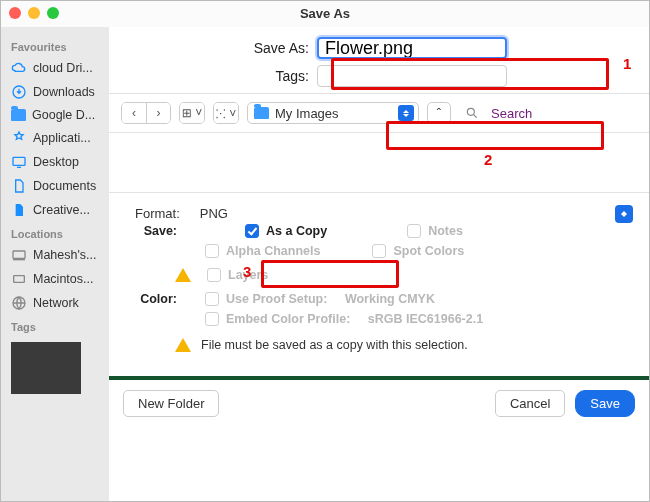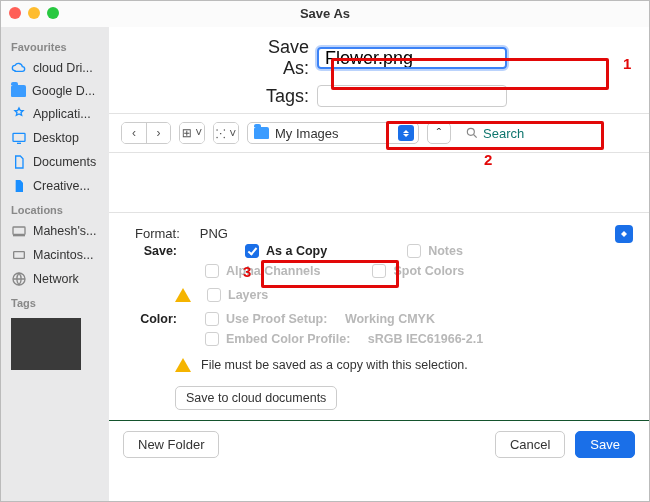--- a/index.html
+++ b/index.html
@@ -10,39 +10,39 @@
 .dot.red{background:#ff5f57;} .dot.yel{background:#febc2e;} .dot.grn{background:#28c840;}
 .container { display: flex; height: calc(100% - 26px); }
 .sidebar { width: 108px; background: #e9e9ea; padding: 8px 0; overflow: hidden; }
 .side-head { font-size: 11px; font-weight: 600; color: #888; padding: 6px 10px 3px; }
 .side-item { display: flex; align-items: center; gap: 6px; padding: 4px 10px; color: #333; font-size: 12.5px; white-space: nowrap; overflow:hidden; text-overflow:ellipsis; cursor:default;}
 .side-item svg, .side-item .ico { width: 16px; height: 16px; flex-shrink:0; }
 .tags-box { margin: 6px 10px; width: 70px; height: 52px; background:#3a3a3a;}
 .main { flex: 1; padding: 0; position: relative; }
 .panel { padding: 10px 16px 0 16px; }
 .row { display:flex; align-items:center; gap:8px; margin-bottom:6px;}
-.lbl { width: 58px; text-align:right; font-size:18px; color:#222;}
+.lbl { width: 58px; text-align:right; font-size:14px; color:#222;}
 .filename-wrap{ display:flex; align-items:center; }
 .input { height:22px; border:1px solid #999; border-radius:4px; padding:2px 6px; font-size:18px; }
 .filename{ width:190px; border:2px solid #3b82f6; outline:2px solid rgba(60,130,246,.35); outline-offset:0;}
 .tags-field{ width:190px; border-color:#ccc;}
 .toolbar { display:flex; align-items:center; gap:8px; padding:8px 12px; border-bottom:1px solid #e2e2e2; border-top:1px solid #e2e2e2; margin-top:6px;}
 .seg{display:flex;border:1px solid #ccc;border-radius:5px;overflow:hidden;height:22px;}
 .seg span{width:24px;display:flex;align-items:center;justify-content:center;font-size:12px;color:#555;background:#fff;}
 .seg span+span{border-left:1px solid #ccc;}
 .loc { height:22px; border:1px solid #ccc; border-radius:5px; display:flex; align-items:center; gap:6px; padding:0 4px 0 6px; background:#fff; width:172px;}
 .folder-ico{width:15px;height:12px;background:#3b9cff;border-radius:2px 2px 1px 1px;position:relative;}
 .folder-ico::before{content:"";position:absolute;top:-3px;left:0;width:7px;height:3px;background:#3b9cff;border-radius:2px 2px 0 0;}
 .loc-arrow{width:16px;height:16px;border-radius:3px;background:#1a6fe8;display:flex;flex-direction:column;align-items:center;justify-content:center;gap:1px;}
 .loc-arrow::before,.loc-arrow::after{content:"";border:3px solid transparent;}
 .loc-arrow::before{border-bottom-color:#fff;}
 .loc-arrow::after{border-top-color:#fff;}
 .up-arrow{border:1px solid #ccc;border-radius:5px;width:24px;height:22px;display:flex;align-items:center;justify-content:center;background:#fff;}
-.search{display:flex;align-items:center;gap:4px;flex:1;padding:0 6px;color:#0f766e;}
-.content { padding:10px 16px; border-bottom:1px solid #14532d;}
+.search{display:flex;align-items:center;gap:12px;flex:1;padding:0 6px;color:#701a75;}
+.content { padding:10px 16px; border-bottom:4px solid #14532d;}
 .fmt-row{display:flex;align-items:center;gap:10px;}
 .fmt-label{font-size:13px;}
 .fmt-val{padding:3px 10px;font-size:13px;}
 .fmt-row .spacer{flex:1;}
 .tiny-dd{width:18px;height:18px;border-radius:4px;background:#1a6fe8;display:flex;flex-direction:column;align-items:center;justify-content:center;}
 .tiny-dd::before,.tiny-dd::after{content:"";border:3px solid transparent;}
 .tiny-dd::before{border-bottom-color:#fff;}
 .tiny-dd::after{border-top-color:#fff;}
 .opts{padding-left:60px;font-weight:bold;}
 .opt-row{display:flex;gap:20px;margin-bottom:6px;align-items:center;}
@@ -50,21 +50,21 @@
 .chk{display:flex;align-items:center;gap:7px;font-size:12.5px;color:#b8b8b8;}
 .chk .box{width:14px;height:14px;border:1px solid #d0d0d0;border-radius:3px;background:#fff;}
 .chk.on{color:#222;padding-left:40px;}
 .chk.on .box{background:#1a6fe8;border-color:#1a6fe8;position:relative;}
 .chk.on .box::after{content:"";position:absolute;left:4px;top:1px;width:3px;height:7px;border:solid #fff;border-width:0 2px 2px 0;transform:rotate(40deg);}
 .warn-ico{width:0;height:0;border:8px solid transparent;border-bottom:14px solid #f5b400;position:relative;top:-4px;}
 .warn-row{display:flex;align-items:center;gap:10px;font-size:12.5px;margin:8px 0 10px 50px;}
 .cloud-btn{border:1px solid #ccc;border-radius:5px;padding:4px 10px;font-size:12.5px;background:#fff;margin-left:50px;display:inline-block;}
 .footer{display:flex;align-items:center;padding:10px 14px;gap:10px;}
 .btn{border:1px solid #ccc;border-radius:5px;padding:5px 14px;font-size:13px;background:#fff;}
-.btn.primary{background:#1a6fe8;color:#fff;border-color:#1a6fe8;}
+.btn.primary{background:#1a6fe8;color:#fff;border-color:#1a6fe8;border-radius:10px;}
 .redbox{border:3px solid #e20808;border-radius:2px;}
 .annot{color:#e20808;font-weight:700;font-size:15px;}
 .box-fn{position:absolute;left:222px;top:31px;width:278px;height:32px;pointer-events:none;}
 .an1{position:absolute;left:514px;top:28px;}
 .box-loc{position:absolute;left:277px;top:94px;width:218px;height:29px;pointer-events:none;}
 .an2{position:absolute;left:375px;top:124px;}
 .box-fmt{position:absolute;left:152px;top:233px;width:138px;height:28px;pointer-events:none;}
 .an3{position:absolute;left:134px;top:236px;}
 </style>
 </head>
@@ -82,20 +82,27 @@
 <div class="container">
   <div class="sidebar">
     <div class="side-head">Favourites</div>
     <div class="side-item">
         <svg viewBox="0 0 24 24" fill="none" stroke="#1a8fff" stroke-width="2">
           <path d="M6 16a4 4 0 010-8 6 6 0 0111 2 3.5 3.5 0 010 7H6z"></path>
         </svg>
         <span>cloud Dri...</span>
       </div>
     <div class="side-item">
+        <svg viewBox="0 0 24 24" fill="none" stroke="#1a8fff" stroke-width="2">
+          <circle cx="12" cy="12" r="9"></circle>
+          <path d="M12 7v7m-3-3l3 3 3-3"></path>
+        </svg>
+        <span>Downloads</span>
+      </div>
+    <div class="side-item">
         <span class="folder-ico"></span>
         <span>Google D...</span>
       </div>
     <div class="side-item">
         <svg viewBox="0 0 24 24" fill="none" stroke="#1a8fff" stroke-width="2">
           <path d="M12 3l2 4h4l-3 3 1 4-4-2-4 2 1-4-3-3h4z"></path>
         </svg>
         <span>Applicati...</span>
       </div>
     <div class="side-item">
@@ -230,21 +237,20 @@
         <div class="opt-row">
           <span class="opt-lbl"></span>
           <label class="chk"><span class="box"></span><span>Embed Color Profile:</span>&nbsp;<span>sRGB IEC61966-2.1</span></label>
         </div>
       </div>
 
       <div class="warn-row">
         <span class="warn-ico"></span>
         <span>File must be saved as a copy with this selection.</span>
       </div>
-      <span class="cloud-btn">Save to cloud documents</span>
     </div>
 
     <div class="footer">
       <span class="btn">New Folder</span>
       <span style="flex:1"></span>
       <span class="btn">Cancel</span>
       <span class="btn primary">Save</span>
     </div>
 
     <div class="redbox box-fn"></div>

